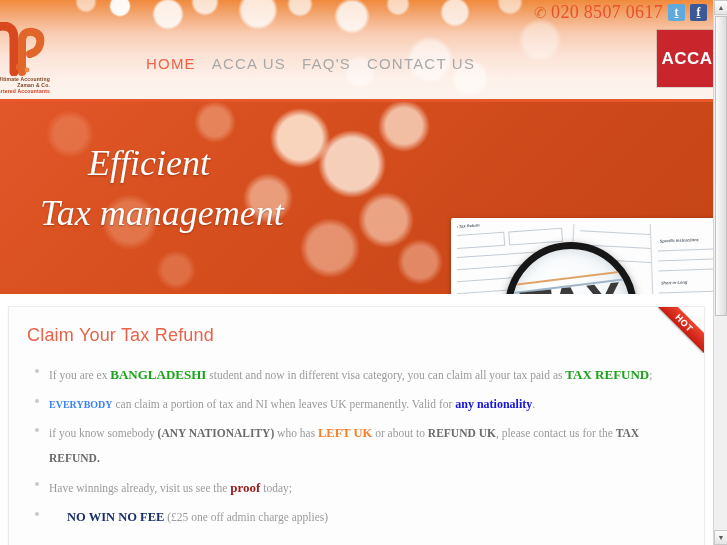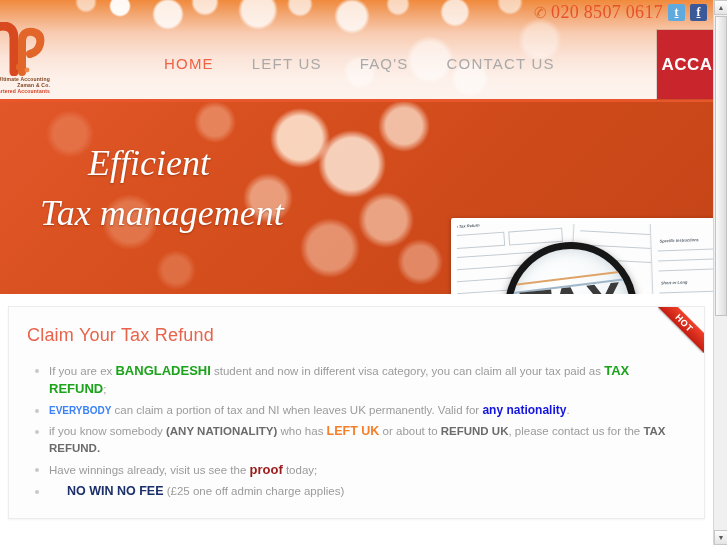--- a/index.html
+++ b/index.html
@@ -63,29 +63,29 @@
   }
   .logo .mark { position:absolute; left:0; top:0; width:62px; height:54px; }
   .logo .ltxt {
     position:absolute; left:0; bottom:2px; width:62px;
     font-size:5px; line-height:6px; color:#7b3f1c; text-align:right;
     letter-spacing:.2px; font-weight:bold;
   }
   .logo .ltxt .red { color:#d23b1e; }
 
   .nav {
-    position:absolute; left:164px; top:55px; display:flex; gap:38px; z-index:5;
+    position:absolute; left:146px; top:55px; display:flex; gap:16px; z-index:5;
   }
   .nav a {
     font-size:15px; letter-spacing:1.2px; text-decoration:none; color:#a9a9a9;
   }
   .nav a.active { color:#ef6246; }
 
   .acca {
-    position:absolute; right:-4px; top:30px; width:60px; height:69px;
+    position:absolute; right:-4px; top:30px; width:60px; height:57px;
     background:#c9252c; color:#fff; font-size:17px; font-weight:bold;
     letter-spacing:.5px; display:flex; align-items:center; justify-content:center;
     z-index:5; box-shadow:0 0 0 1px rgba(0,0,0,.12);
   }
 
   
   .hero {
     position:relative; width:713px; height:192px; overflow:hidden;
     background:
       radial-gradient(circle at 300px 36px, rgba(255,235,215,.85) 0 22px, rgba(255,235,215,0) 30px),
@@ -157,21 +157,21 @@
     color:#fff; font-size:9px; font-weight:bold; font-style:normal;
     letter-spacing:.5px; padding:2px 0; box-shadow:0 1px 2px rgba(0,0,0,.3);
   }
   h2.ctitle {
     color:#e8634a; font-size:18px; font-weight:normal; letter-spacing:.2px;
     margin:0 0 16px 2px;
   }
   ul.claims { list-style:none; margin:0 0 0 8px; }
   ul.claims li {
     position:relative; padding-left:16px; margin-bottom:4px;
-    font-size:11.5px; color:#9b9b9b; line-height:17px;
+    font-size:11.5px; color:#9b9b9b; line-height:25px;font-family:Liberation Serif, serif;
   }
   ul.claims li:before {
     content:""; position:absolute; left:2px; top:7px;
     width:4px; height:4px; background:#c9c9c9; border-radius:50%;
   }
   li.big { font-size:15px; line-height:22px; margin-top:4px; }
   li.big:before { top:9px; }
   .g { color:#1ba31b; font-weight:bold; font-size:13px; }
   .r { color:#3b82f6; font-weight:bold; font-size:10px; }
   .b { color:#1414e0; font-weight:bold; font-size:12px; }
@@ -222,21 +222,21 @@
       </svg>
       <div class="ltxt">
         <div>Ultimate Accounting</div>
         <div>Zaman &amp; Co.</div>
         <div class="red">Chartered Accountants</div>
       </div>
     </div>
 
     <nav class="nav">
       <a href="#" class="active">HOME</a>
-      <a href="#">LEFT US</a>
+      <a href="#">ACCA US</a>
       <a href="#">FAQ'S</a>
       <a href="#">CONTACT US</a>
     </nav>
 
     <div class="acca">ACCA</div>
   </div>
 
   <div class="hero">
     <div class="hero-title">
       <span>Efficient</span>

